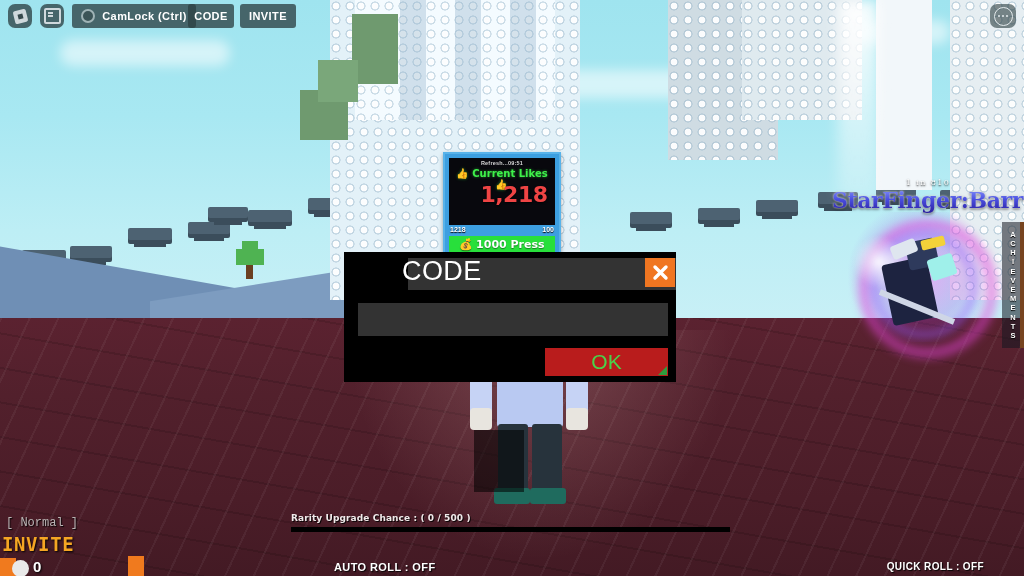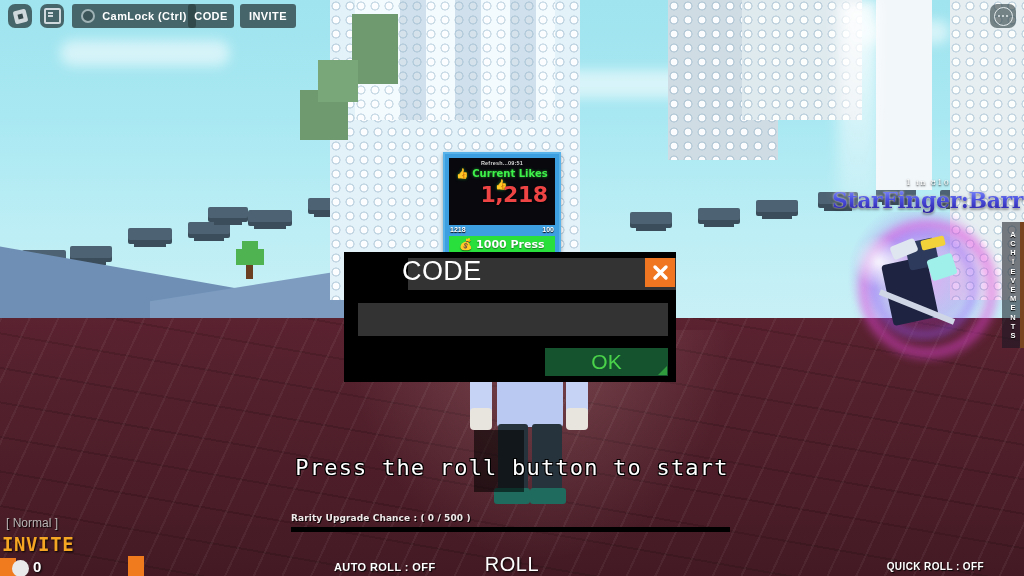--- a/index.html
+++ b/index.html
@@ -111,21 +111,21 @@
   .dialog{position:absolute;left:344px;top:252px;width:332px;height:130px;background:#000;}
   .dlg-titlebar{position:absolute;left:64px;top:6px;width:268px;height:32px;background:#333333;}
   .dlg-title{position:absolute;left:402px;top:256px;color:#fff;font-size:27px;
              letter-spacing:.4px;font-family:"Liberation Sans",sans-serif;}
   .dlg-close{position:absolute;left:645px;top:258px;width:30px;height:29px;background:#f07621;
              display:flex;align-items:center;justify-content:center;}
   .dlg-close svg{display:block;}
   .dlg-input{position:absolute;left:358px;top:303px;width:310px;height:33px;background:#333333;
              border:0;outline:0;color:#fff;font-size:14px;padding:0 8px;box-sizing:border-box;
              font-family:"Liberation Sans",sans-serif;}
-  .dlg-ok{position:absolute;left:545px;top:348px;width:123px;height:28px;background:#14532d;
+  .dlg-ok{position:absolute;left:545px;top:348px;width:123px;height:28px;background:#b91c1c;
           display:flex;align-items:center;justify-content:center;color:#4ad24a;font-size:21px;
           font-family:"Liberation Sans",sans-serif;}
   .dlg-resize{position:absolute;left:658px;top:366px;width:0;height:0;
               border-left:9px solid transparent;border-bottom:9px solid #2f9b3d;}
 
   
   .press-hint{position:absolute;left:0;top:455px;width:1024px;text-align:center;
               color:#ffffff;font-size:22px;letter-spacing:1.2px;
               font-family:"DejaVu Sans Mono",monospace;
               text-shadow:1px 1px 0 #000,-1px 1px 0 #000,1px -1px 0 #000,-1px -1px 0 #000;}
@@ -135,21 +135,21 @@
   .rarity-bar{position:absolute;left:291px;top:527px;width:439px;height:5px;background:#000;}
   .rarity-fill{position:absolute;left:0;top:0;height:5px;background:#ffc93c;width:0px;}
   .hud-auto{position:absolute;left:334px;top:561px;color:#fff;font-size:11px;font-weight:bold;
             letter-spacing:.4px;text-shadow:1px 1px 1px rgba(0,0,0,.9);}
   .hud-roll{position:absolute;left:0;top:553px;width:1024px;text-align:center;color:#fff;
             font-size:20px;letter-spacing:.6px;text-shadow:1px 1px 2px rgba(0,0,0,.9);}
   .hud-quick{position:absolute;right:40px;top:561px;color:#fff;font-size:10px;font-weight:bold;
              letter-spacing:.4px;text-shadow:1px 1px 1px rgba(0,0,0,.9);}
 
   .mode-normal{position:absolute;left:6px;top:516px;color:#b9b4b4;font-size:12px;
-               font-family:Liberation Sans, sans-serif;text-shadow:1px 1px 1px rgba(0,0,0,.9);}
+               font-family:Liberation Mono, monospace;text-shadow:1px 1px 1px rgba(0,0,0,.9);}
   .mode-time{position:absolute;left:2px;top:533px;color:#f5a623;font-size:19px;font-weight:bold;
              letter-spacing:.6px;font-family:"DejaVu Sans Mono",monospace;
              text-shadow:1px 1px 2px rgba(0,0,0,.9);}
   .bl-icon{position:absolute;left:0px;top:558px;width:16px;height:18px;background:#f07a1e;}
   .bl-circle{position:absolute;left:12px;top:560px;width:17px;height:17px;border-radius:50%;
              background:#e9e9e9;display:flex;align-items:center;justify-content:center;}
   .bl-count{position:absolute;left:33px;top:558px;color:#fff;font-size:15px;font-weight:bold;
             text-shadow:1px 1px 2px #000;}
   .bl-icon2{position:absolute;left:128px;top:556px;width:16px;height:20px;background:#f07a1e;}
 
@@ -304,29 +304,27 @@
     <span>E</span>
     <span>V</span>
     <span>E</span>
     <span>M</span>
     <span>E</span>
     <span>N</span>
     <span>T</span>
     <span>S</span>
   </div>
 
-  <div class="press-hint">Press the roll button to start</div>
 
   <div class="rarity-label">Rarity Upgrade Chance : ( 0 / 500 )</div>
   <div class="rarity-bar">
     <div class="rarity-fill" style="width: 0px;"></div>
   </div>
 
   <div class="hud-auto">AUTO ROLL : OFF</div>
-  <div class="hud-roll">ROLL</div>
   <div class="hud-quick">QUICK ROLL : OFF</div>
 
   <div class="mode-normal">[ Normal ]</div>
   <div class="mode-time">INVITE</div>
   <div class="bl-icon"></div>
   <div class="bl-circle"></div>
   <div class="bl-count">0</div>
   <div class="bl-icon2"></div>
 
   <div class="dialog">

